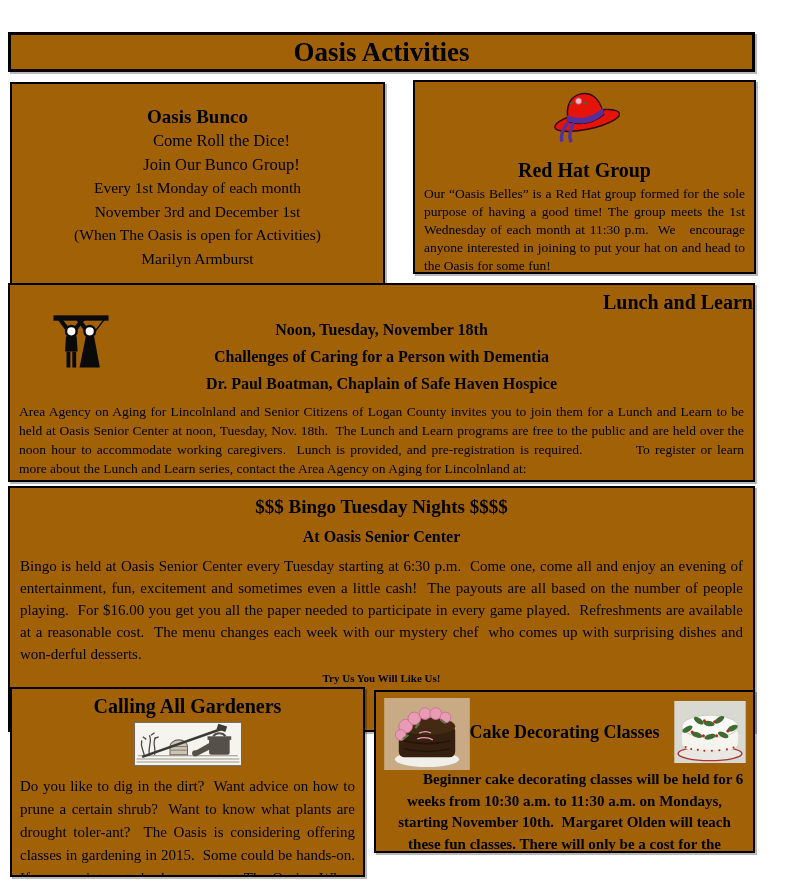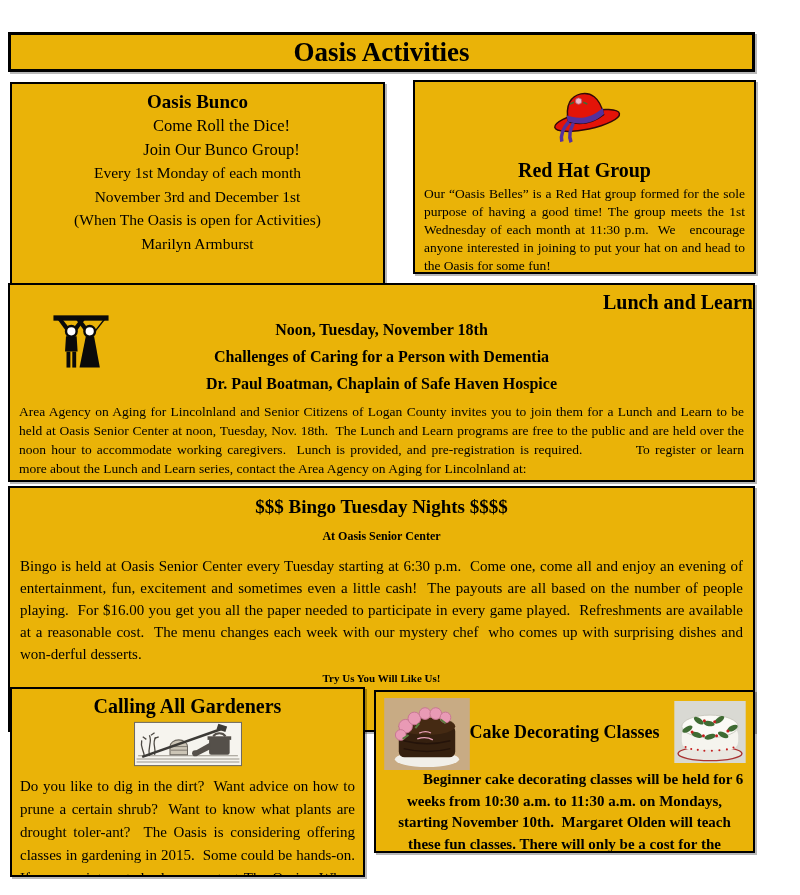--- a/index.html
+++ b/index.html
@@ -1,45 +1,45 @@
 <!DOCTYPE html>
 <html><head>
 <meta charset="utf-8">
 <style>
   html,body{margin:0;padding:0;background:#fff;}
   body{width:800px;height:895px;position:relative;
        font-family:"Liberation Serif","DejaVu Serif",serif;color:#000;}
-  .box{position:absolute;background:#eab308;border:2px solid #000;
+  .box{position:absolute;background:#a16207;border:2px solid #000;
        box-sizing:border-box;box-shadow:2px 2px 0 rgba(0,0,0,0.28);overflow:hidden;}
   .bold{font-weight:normal;margin-left:48px;}
   .prewrap{white-space:pre-wrap;}
 
   #title-box{left:8px;top:32px;width:747px;height:40px;border-width:3px;}
   #title-box .t{font-size:27px;font-weight:bold;line-height:34px;text-align:center;}
 
-  #bunco-box{left:10px;top:82px;width:375px;height:206px;padding-top:6px;}
+  #bunco-box{left:10px;top:82px;width:375px;height:206px;padding-top:21px;}
   .bunco-title{font-size:19px;font-weight:bold;text-align:center;line-height:24px;}
   .bunco-line{font-size:15.5px;text-align:center;line-height:23.5px;}
   .bunco-line.bold{font-size:16.5px;}
 
   #redhat-box{left:413px;top:80px;width:343px;height:194px;padding:4px 9px 0 9px;}
   #redhat-icon-wrap{text-align:center;height:60px;}
   .redhat-title{font-size:20px;font-weight:bold;text-align:center;line-height:24px;margin-top:12px;}
   .redhat-body{font-size:13.5px;line-height:18px;text-align:justify;margin-top:3px;}
   .redhat-dates{font-size:15px;text-align:center;margin-top:4px;}
 
   #lunch-box{left:8px;top:283px;width:747px;height:199px;padding-top:6px;}
   #lunch-icon{position:absolute;left:42px;top:18px;width:58px;height:74px;}
   .lunch-title{font-size:20px;font-weight:bold;text-align:right;line-height:22px;}
   .lunch-sub{font-size:16px;font-weight:bold;text-align:center;line-height:20px;margin-top:7px;}
   .lunch-body{font-size:13.5px;line-height:19px;text-align:justify;padding:0 9px;margin-top:8px;}
 
   #bingo-box{left:8px;top:486px;width:747px;height:246px;padding-top:7px;}
   .bingo-title{font-size:19px;font-weight:bold;text-align:center;line-height:24px;}
-  .bingo-sub{font-size:12px;font-weight:bold;text-align:center;line-height:21px;margin-top:7px;}
+  .bingo-sub{font-size:16px;font-weight:bold;text-align:center;line-height:21px;margin-top:7px;}
   .bingo-body{font-size:15px;line-height:22px;text-align:justify;padding:0 10px;margin-top:8px;}
   .bingo-tag{font-size:11px;font-weight:bold;text-align:center;margin-top:7px;}
 
   #gardeners-box{left:10px;top:687px;width:355px;height:190px;padding-top:5px;}
   .gard-title{font-size:20px;font-weight:bold;text-align:center;line-height:25px;}
   #garden-icon-wrap{text-align:center;height:48px;margin-top:2px;}
   .gard-body{font-size:15px;line-height:23px;text-align:justify;padding:0 8px;margin-top:6px;}
 
   #cake-box{left:374px;top:690px;width:381px;height:163px;}
   #cake-img-left{position:absolute;left:8px;top:6px;width:86px;height:72px;}

